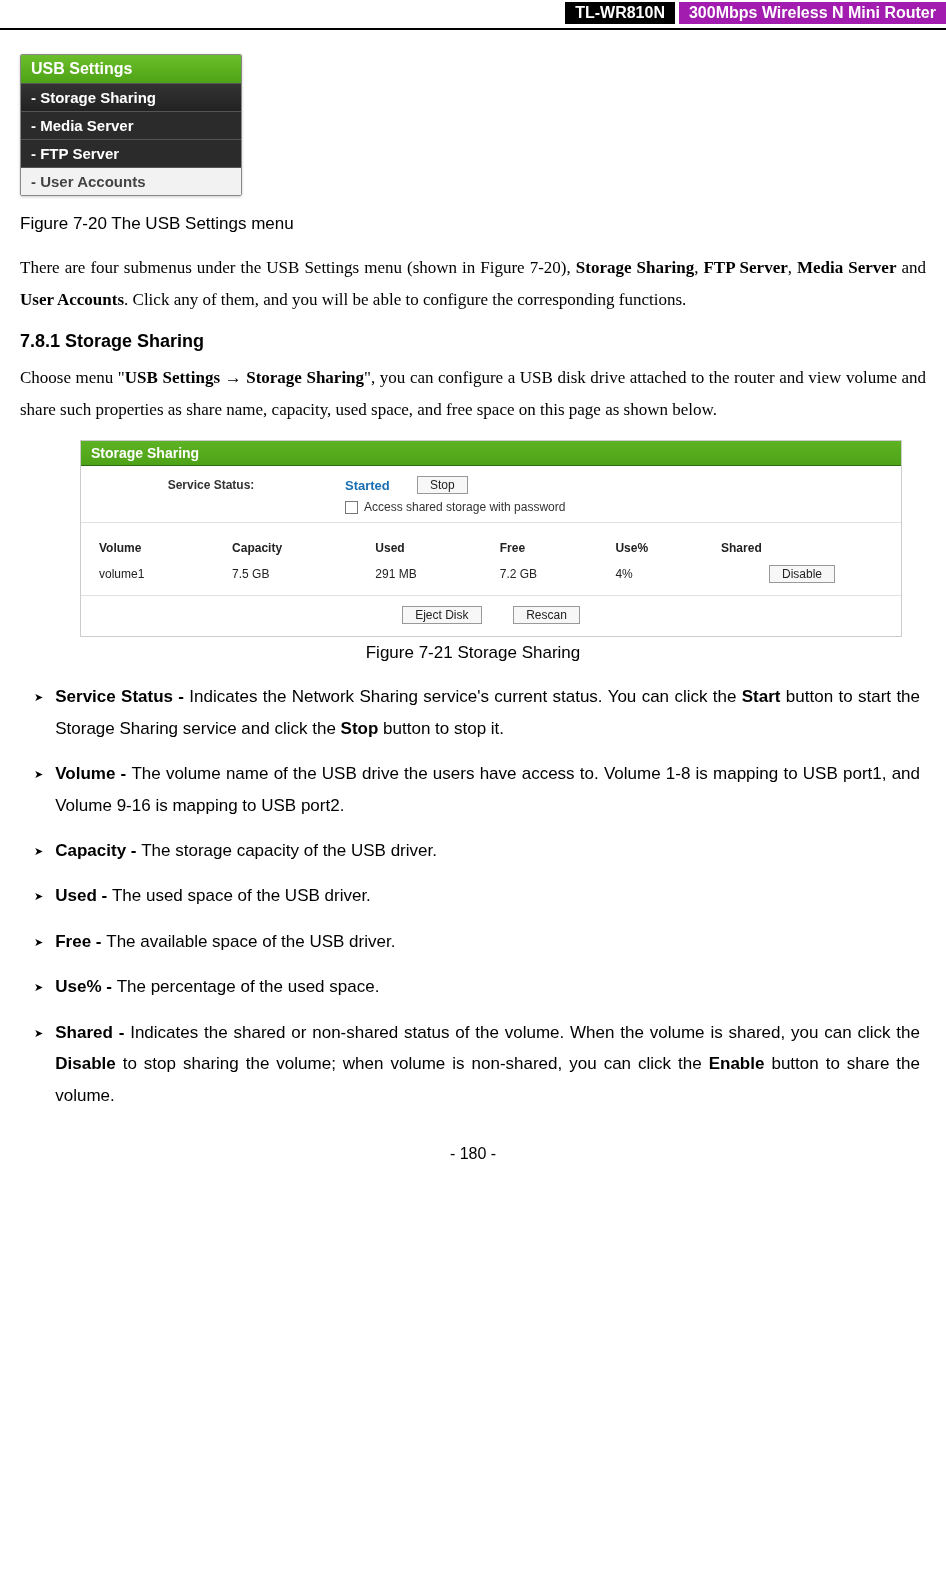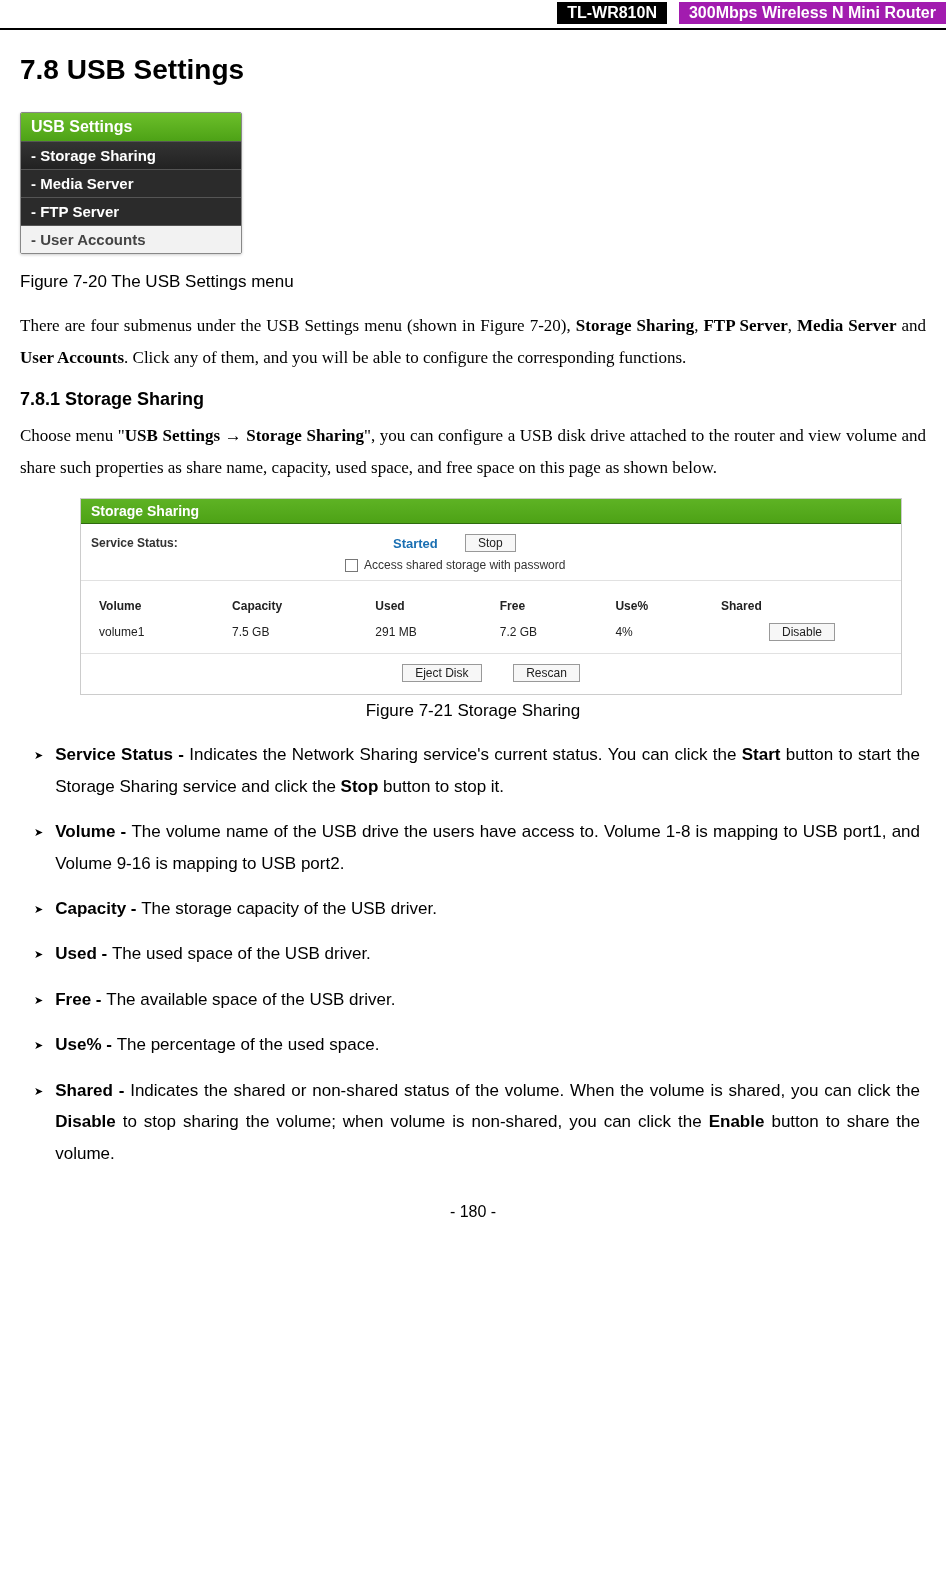--- a/index.html
+++ b/index.html
@@ -8,21 +8,21 @@
     padding: 0;
     width: 946px;
     background: #fff;
     color: #000;
     font-size: 17px;
   }
   .page { padding: 0 20px 60px; }
   .header-bar {
     display: flex;
     justify-content: flex-end;
-    gap: 12px;
+    gap: 4px;
     padding: 2px 0 4px 0;
   }
   .header-model {
     background: #000; color: #fff; font-weight: bold;
     padding: 2px 10px; font-size: 16px;
   }
   .header-desc {
     background: #a21caf; color: #fff; font-weight: bold;
     padding: 2px 10px; font-size: 16px;
   }
@@ -65,22 +65,22 @@
 
   .ss-panel {
     width: 820px; margin: 8px auto 4px 60px;
     border: 1px solid #ccc; font-size: 13px;
     box-shadow: inset 0 0 0 1px #eee;
   }
   .ss-title { background: linear-gradient(#5eb324,#4da216); color: #fff; font-weight: bold; padding: 4px 10px; font-size: 14px; border-bottom: 1px solid #2e6a10; }
   .ss-body { background: #fff; }
   .ss-row { border-top: 1px solid #e1e1e1; padding: 8px 10px; }
   .ss-status-line { display: flex; align-items: center; gap: 14px; padding: 2px 0 6px 0; }
-  .ss-status-label { width: 240px; text-align: left; font-weight: bold; color: #333; font-size: 12px; }
-  .ss-started { color: #1a6fb2; font-weight: bold; width: 58px; display:inline-block;margin-left:48px; }
+  .ss-status-label { width: 240px; text-align: center; font-weight: bold; color: #333; font-size: 12px; }
+  .ss-started { color: #1a6fb2; font-weight: bold; width: 58px; display:inline-block; }
   .ss-btn {
     background: #f7f7f7; border: 1px solid #999; padding: 1px 12px;
     font-size: 12px; font-family: inherit; color: #222; cursor: pointer;
   }
   .ss-checkbox-line { display:flex; align-items:center; gap:6px; margin-left:254px; color:#333; font-size:12px; }
   .ss-checkbox { width:11px; height:11px; border:1px solid #777; background:#fff; display:inline-block; }
 
   table.ss-table { width: 100%; border-collapse: collapse; margin-top: 4px; }
   table.ss-table th { text-align: left; font-size: 12px; font-weight: bold; color:#222; padding: 6px 8px; }
   table.ss-table td { font-size: 12px; color:#222; padding: 4px 8px; }
@@ -101,21 +101,20 @@
 <body>
 
 <div class="header-bar">
   <div class="header-model">TL-WR810N</div>
   <div class="header-desc">300Mbps Wireless N Mini Router</div>
 </div>
 <div class="header-rule"></div>
 
 <div class="page">
 
-<h2 class="section-title">7.8  USB Settings</h2>
 
 <div class="menu-card">
   <div class="menu-header">USB Settings</div>
   <div class="menu-item current">- Storage Sharing</div>
   <div class="menu-item dark">- Media Server</div>
   <div class="menu-item dark">- FTP Server</div>
   <div class="menu-item light">- User Accounts</div>
 </div>
 
 <div class="fig-caption">Figure 7-20 The USB Settings menu</div>

